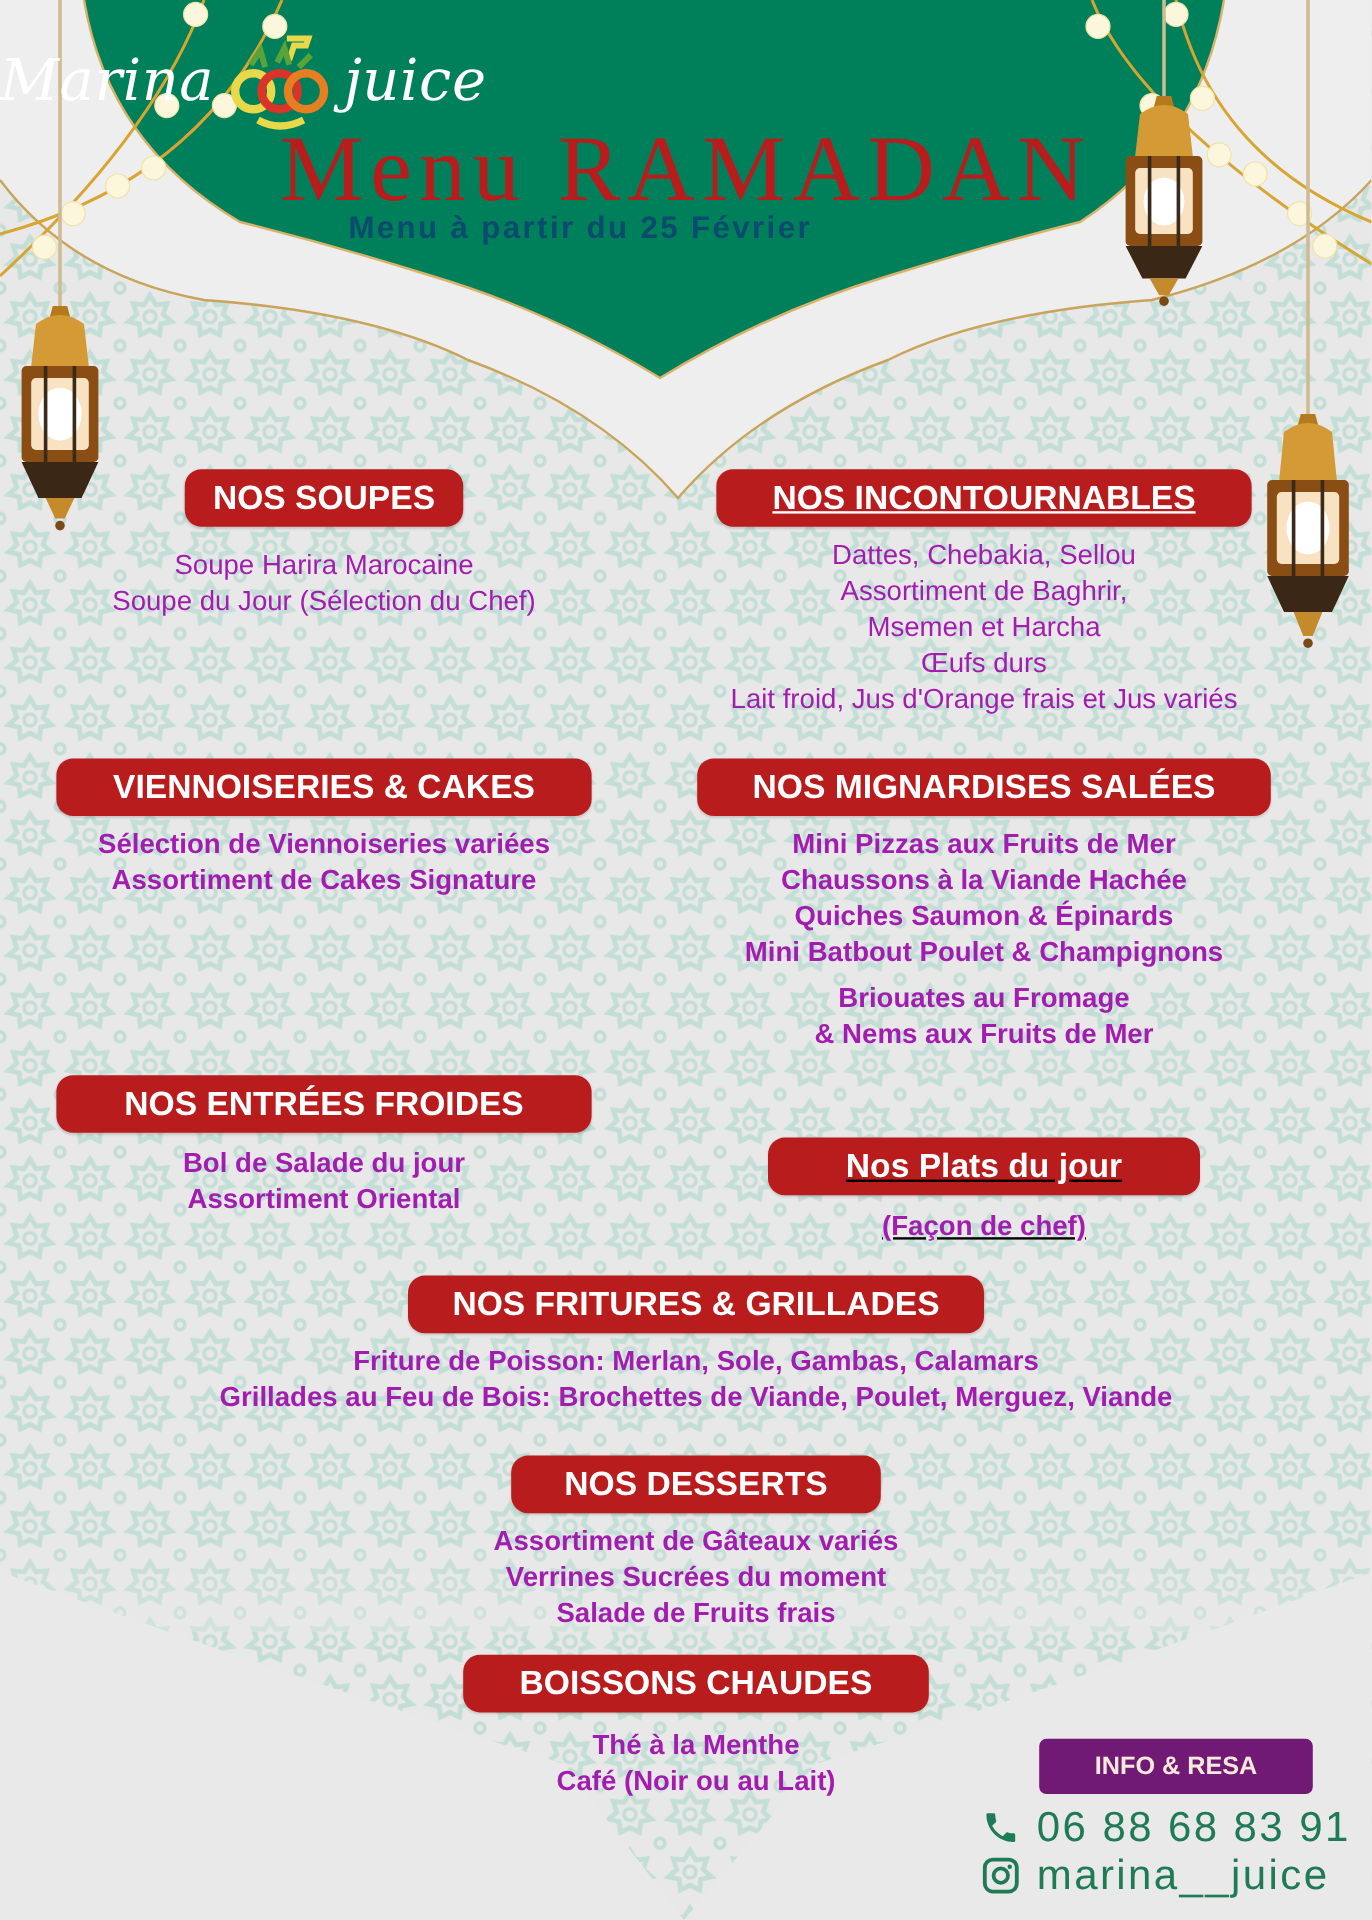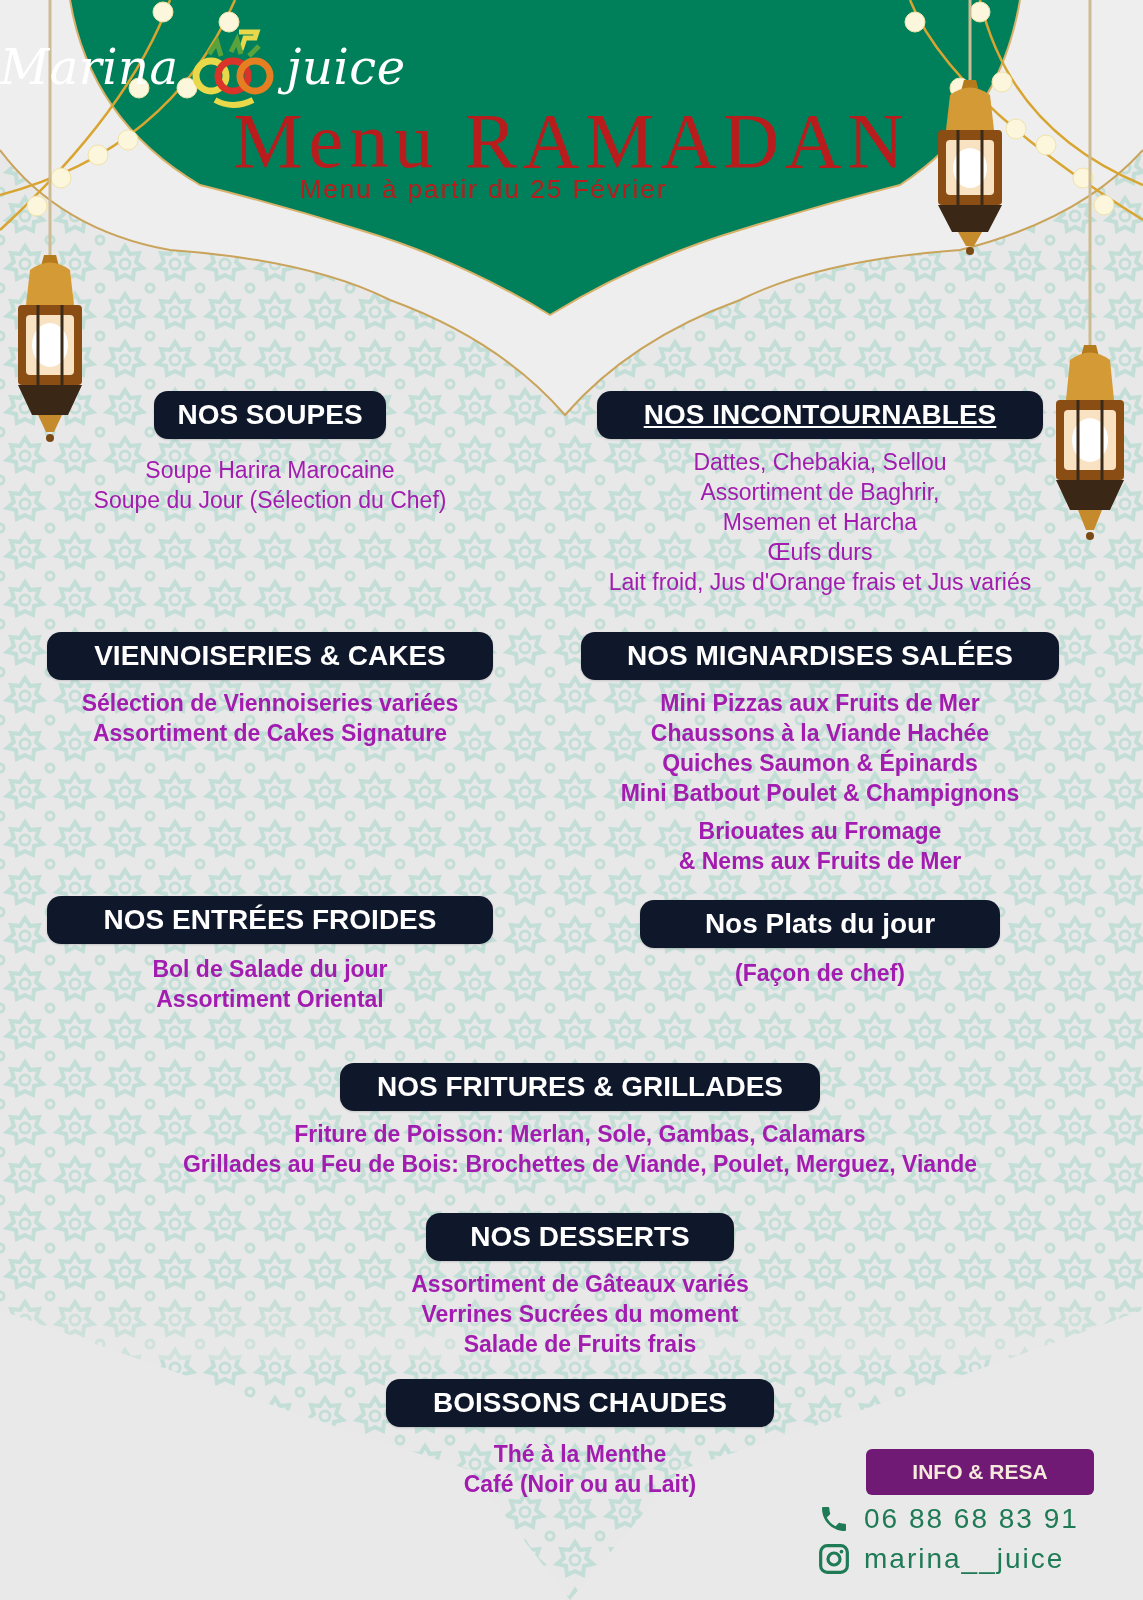--- a/index.html
+++ b/index.html
@@ -24,51 +24,51 @@
   }
   .brand .logo { width: 92px; height: 84px; margin-top: 6px; }
   .title {
     position: absolute; top: 96px; left: 0; width: 1143px; z-index: 3;
     text-align: center; color: #b91c1c;
     font-family: "Liberation Serif", "DejaVu Serif", serif;
     font-size: 78px; letter-spacing: 6px; line-height: 90px;
   }
   .subtitle {
     position: absolute; top: 174px; left: 0; width: 967px; z-index: 3;
-    text-align: center; color: #b91c1c;
-    font-size: 26px; letter-spacing: 2px;
+    text-align: center; color: #0c4a6e;
+    font-size: 26px; letter-spacing: 2px; font-weight: bold;
   }
 
   .section {
     position: absolute; z-index: 3;
     display: flex; flex-direction: column; align-items: center;
   }
   .pill {
-    background: #0f172a; color: #fff; font-weight: bold;
+    background: #b91c1c; color: #fff; font-weight: bold;
     border-radius: 14px; text-align: center;
     font-size: 28px; height: 48px; line-height: 48px;
     box-shadow: 0 1px 2px rgba(0,0,0,0.15);
     white-space: nowrap;
   }
   .items {
     margin-top: 8px; text-align: center; color: #a21caf;
     font-size: 23px; line-height: 30px; white-space: nowrap;
   }
   .items.bold { font-weight: bold; }
   .items div { margin: 0; }
 
   .resa-btn {
     position: absolute; left: 866px; top: 1449px; width: 228px; height: 46px;
     background: #701a75; color: #f6e9dc; font-weight: bold; font-size: 21px;
     border-radius: 6px; text-align: center; line-height: 46px; z-index: 3;
   }
   .contact-row {
     position: absolute; left: 818px; z-index: 3;
     display: flex; align-items: center; gap: 14px;
-    color: #1f7a56; font-size: 28px; letter-spacing: 2px;
+    color: #1f7a56; font-size: 35px; letter-spacing: 2px;
   }
 </style>
 </head>
 <body>
 
 <svg class="bg-pattern" width="1143" height="1600" viewBox="0 0 1143 1600">
   <defs>
     <pattern id="tile" width="50" height="48" patternUnits="userSpaceOnUse">
       <rect width="50" height="48" fill="#e8e8e8"></rect>
       <polygon points="25,6 30,14 39,13 36,22 43,28 34,30 33,39 25,35 17,39 16,30 7,28 14,22 11,13 20,14" fill="none" stroke="#c3ded6" stroke-width="4"></polygon>
@@ -224,21 +224,21 @@
 </div>
 
 <div class="section" style="left:40px;top:896px;width:460px;">
   <div class="pill" style="width:446px;">NOS ENTRÉES FROIDES</div>
   <div class="items bold" style="margin-top:10px;">
     <div>Bol de Salade du jour</div>
     <div>Assortiment Oriental</div>
   </div>
 </div>
 
-<div class="section" style="left:560px;top:900px;width:520px;">
+<div class="section" style="left:560px;top:948px;width:520px;text-decoration:underline;">
   <div class="pill" style="width:360px;">Nos Plats du jour</div>
   <div class="items bold" style="margin-top:10px;">
     <div>(Façon de chef)</div>
   </div>
 </div>
 
 <div class="section" style="left:60px;top:1063px;width:1040px;">
   <div class="pill" style="width:480px;">NOS FRITURES &amp; GRILLADES</div>
   <div class="items bold">
     <div>Friture de Poisson:  Merlan, Sole, Gambas, Calamars</div>

